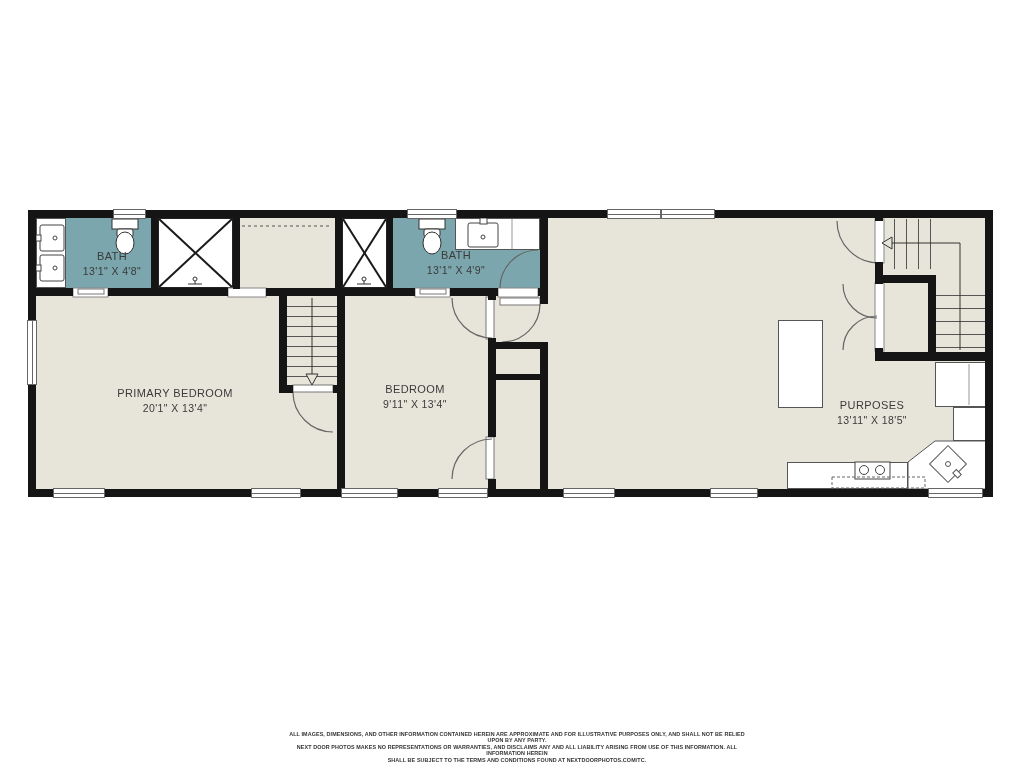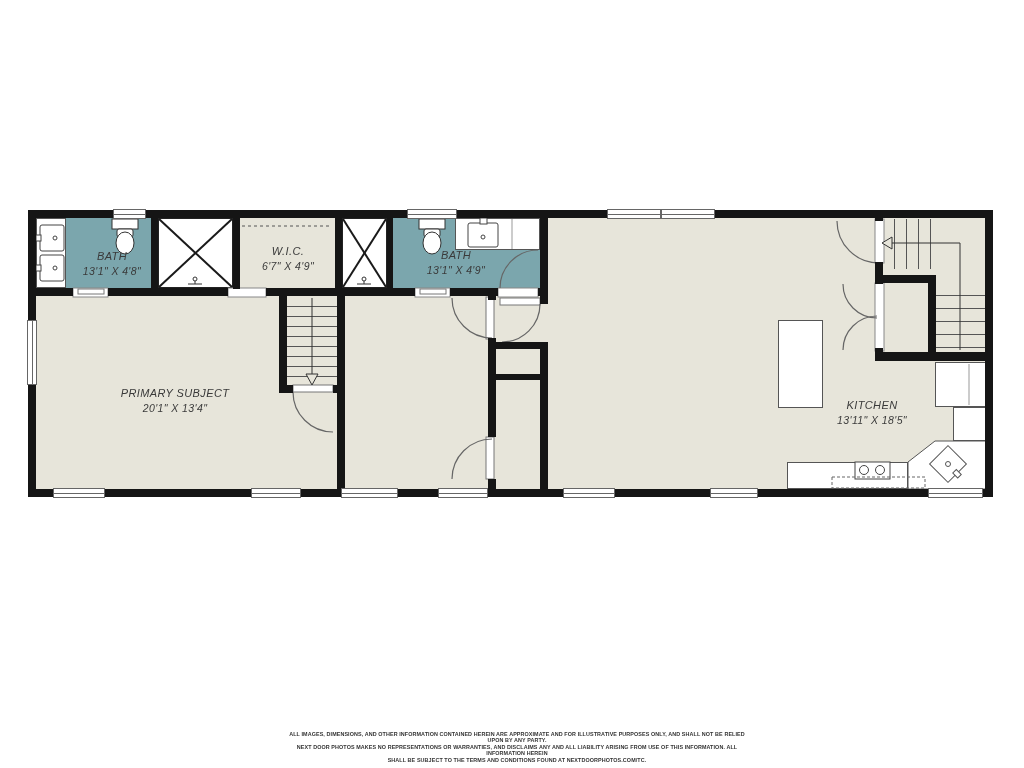--- a/index.html
+++ b/index.html
@@ -8,21 +8,21 @@
   .wall{position:absolute;background:#151515;}
   .floor{position:absolute;background:#E7E5DA;}
   .bathfill{position:absolute;background:#7BA6AD;}
   .white{position:absolute;background:#ffffff;border:1px solid #555;box-sizing:border-box;}
   .win{position:absolute;background:#fff;border:1px solid #666;box-sizing:border-box;}
   .win-h::after{content:"";position:absolute;left:0;right:0;top:50%;border-top:1px solid #666;}
   .win-v::after{content:"";position:absolute;top:0;bottom:0;left:50%;border-left:1px solid #666;}
   .treads-v{position:absolute;background-image:repeating-linear-gradient(to bottom,transparent 0,transparent 9px,#555 9px,#555 10px);}
   .treads-h{position:absolute;background-image:repeating-linear-gradient(to right,transparent 0,transparent 11px,#555 11px,#555 12px);}
   .treads-v2{position:absolute;background-image:repeating-linear-gradient(to bottom,transparent 0,transparent 12px,#555 12px,#555 13px);}
-  .room-label{position:absolute;text-align:center;color:#3a3a3a;letter-spacing:.4px;font-style:italic;}
+  .room-label{position:absolute;text-align:center;color:#3a3a3a;letter-spacing:.4px;}
   .room-label .nm{font-size:11px;margin-bottom:3px;}
   .room-label .dm{font-size:10.5px;}
   #watermark{position:absolute;left:6px;top:714px;font-size:28px;color:#d6d6d6;letter-spacing:1px;}
   #disclaimer{position:absolute;left:287px;top:731px;width:460px;text-align:center;
               font-size:5.4px;line-height:6.4px;color:#333;font-weight:bold;letter-spacing:.1px;}
   svg.overlay{position:absolute;left:0;top:0;pointer-events:none;}
 </style>
 </head>
 <body>
 
@@ -189,34 +189,34 @@
   <div class="win win-h" style="left:438px;top:488px;width:50px;height:10px;"></div>
   <div class="win win-h" style="left:563px;top:488px;width:52px;height:10px;"></div>
   <div class="win win-h" style="left:710px;top:488px;width:48px;height:10px;"></div>
   <div class="win win-h" style="left:928px;top:488px;width:55px;height:10px;"></div>
   <div class="win win-v" style="left:27px;top:320px;width:10px;height:65px;"></div>
 
   <div class="room-label" style="left:52px;top:250px;width:120px;">
     <div class="nm">BATH</div>
     <div class="dm">13'1" X 4'8"</div>
   </div>
-  <div class="room-label" style="left:228px;top:245px;width:120px;">
-    <div class="nm">W.I.C.</div>
-    <div class="dm">6'7" X 4'9"</div>
-  </div>
   <div class="room-label" style="left:396px;top:249px;width:120px;">
     <div class="nm">BATH</div>
     <div class="dm">13'1" X 4'9"</div>
   </div>
   <div class="room-label" style="left:85px;top:387px;width:180px;">
-    <div class="nm">PRIMARY SUBJECT</div>
+    <div class="nm">PRIMARY BEDROOM</div>
     <div class="dm">20'1" X 13'4"</div>
   </div>
+  <div class="room-label" style="left:345px;top:383px;width:140px;">
+    <div class="nm">BEDROOM</div>
+    <div class="dm">9'11" X 13'4"</div>
+  </div>
   <div class="room-label" style="left:782px;top:399px;width:180px;">
-    <div class="nm">KITCHEN</div>
+    <div class="nm">PURPOSES</div>
     <div class="dm">13'11" X 18'5"</div>
   </div>
 
   <div id="disclaimer">
     <div>ALL IMAGES, DIMENSIONS, AND OTHER INFORMATION CONTAINED HEREIN ARE APPROXIMATE AND FOR ILLUSTRATIVE PURPOSES ONLY, AND SHALL NOT BE RELIED UPON BY ANY PARTY.</div>
     <div>NEXT DOOR PHOTOS MAKES NO REPRESENTATIONS OR WARRANTIES, AND DISCLAIMS ANY AND ALL LIABILITY ARISING FROM USE OF THIS INFORMATION. ALL INFORMATION HEREIN</div>
     <div>SHALL BE SUBJECT TO THE TERMS AND CONDITIONS FOUND AT NEXTDOORPHOTOS.COM/TC.</div>
   </div>
 
 </div>

